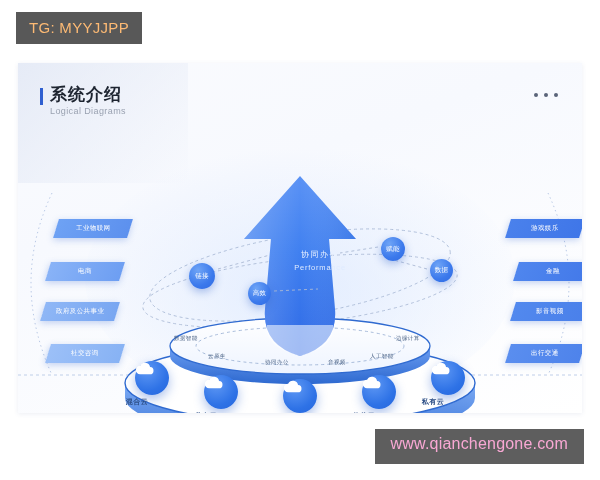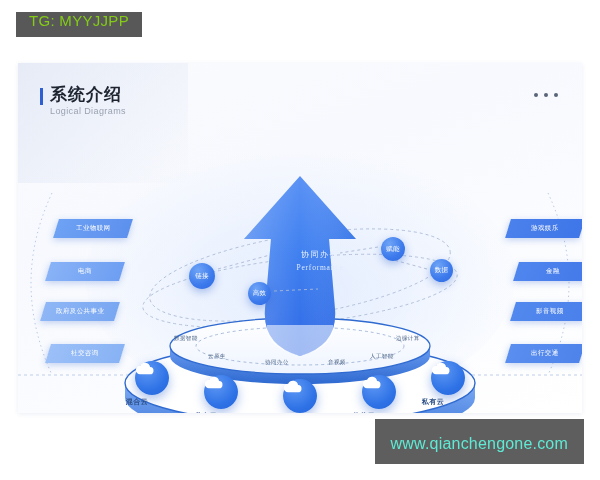--- a/index.html
+++ b/index.html
@@ -7,33 +7,33 @@
     width:600px;height:480px;
     background:#ffffff;
     font-family:"Liberation Sans","DejaVu Sans",sans-serif;
     overflow:hidden;
     position:relative;
   }
 
   
   #tg-badge{
     position:absolute;left:16px;top:12px;
-    background:#585858;color:#84cc16;
+    background:#585858;color:#fdba74;
     font-size:15px;letter-spacing:.3px;
-    padding:0 13px 8px 13px;
+    padding:7px 13px 8px 13px;
     white-space:nowrap;
     z-index:60;
   }
 
   
   #site-badge{
     position:absolute;right:16px;bottom:16px;
-    background:#5e5e5e;color:#5eead4;
+    background:#5e5e5e;color:#f9a8d4;
     font-size:16px;letter-spacing:.2px;
-    padding:16px 16px 11px 16px;
+    padding:6px 16px 11px 16px;
     white-space:nowrap;
     z-index:60;
   }
 
   
   #slide{
     position:absolute;left:18px;top:63px;
     width:564px;height:350px;
     background:linear-gradient(160deg,#fafbfe 0%,#f7f9fe 35%,#ffffff 100%);
     box-shadow:0 1px 5px rgba(40,70,130,.09);
@@ -98,21 +98,21 @@
   .n-fu  {left:363px;top:174px;width:24px;height:24px;}
   .n-shu {left:412px;top:196px;width:23px;height:23px;}
 
   
   #arrow-label{
     position:absolute;left:259px;top:186px;width:86px;text-align:center;
     pointer-events:none;
   }
   #arrow-cn{font-size:8px;color:#e9f1ff;letter-spacing:1.5px;}
   #arrow-en{
-    font-family:Liberation Serif, serif;
+    font-family:Liberation Sans, sans-serif;
     font-size:7.5px;color:#dfebff;letter-spacing:.8px;margin-top:3px;
   }
 
   
   .cap{
     position:absolute;color:#4a6285;font-size:5.6px;letter-spacing:.3px;
     white-space:nowrap;
   }
 
   

